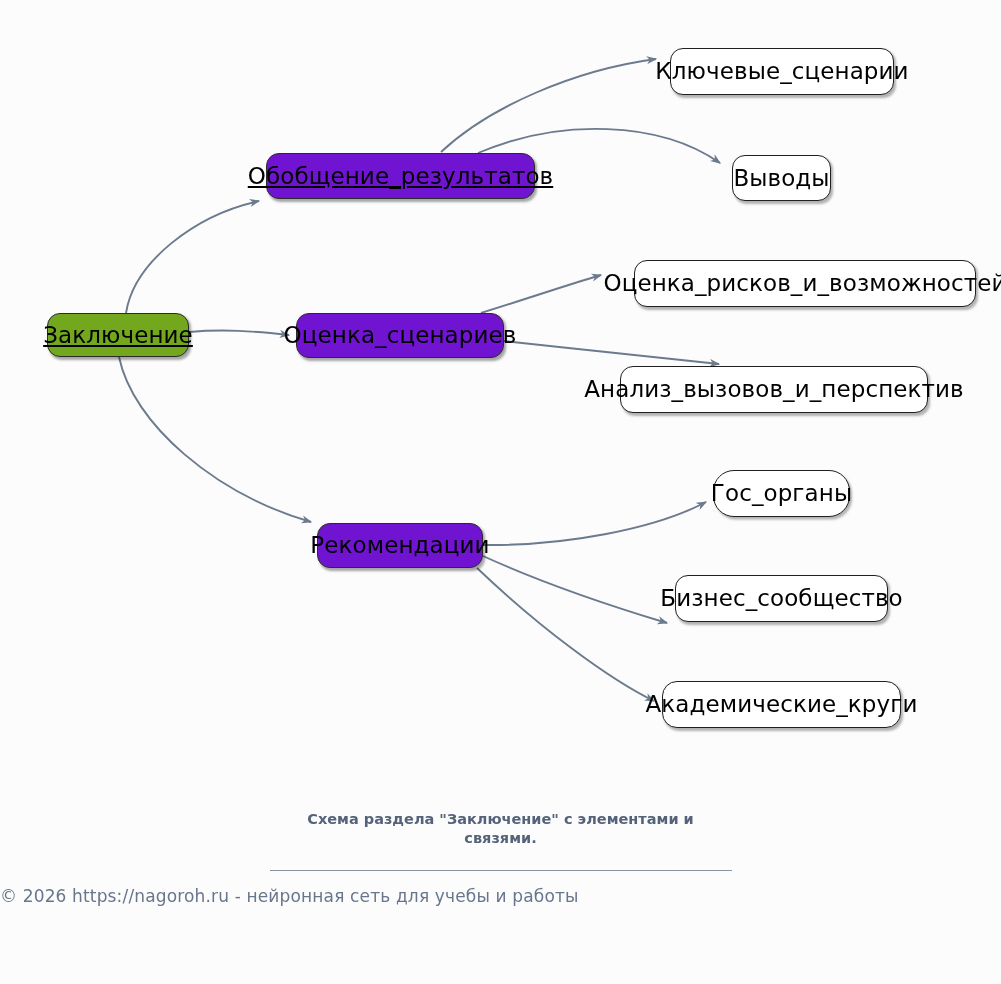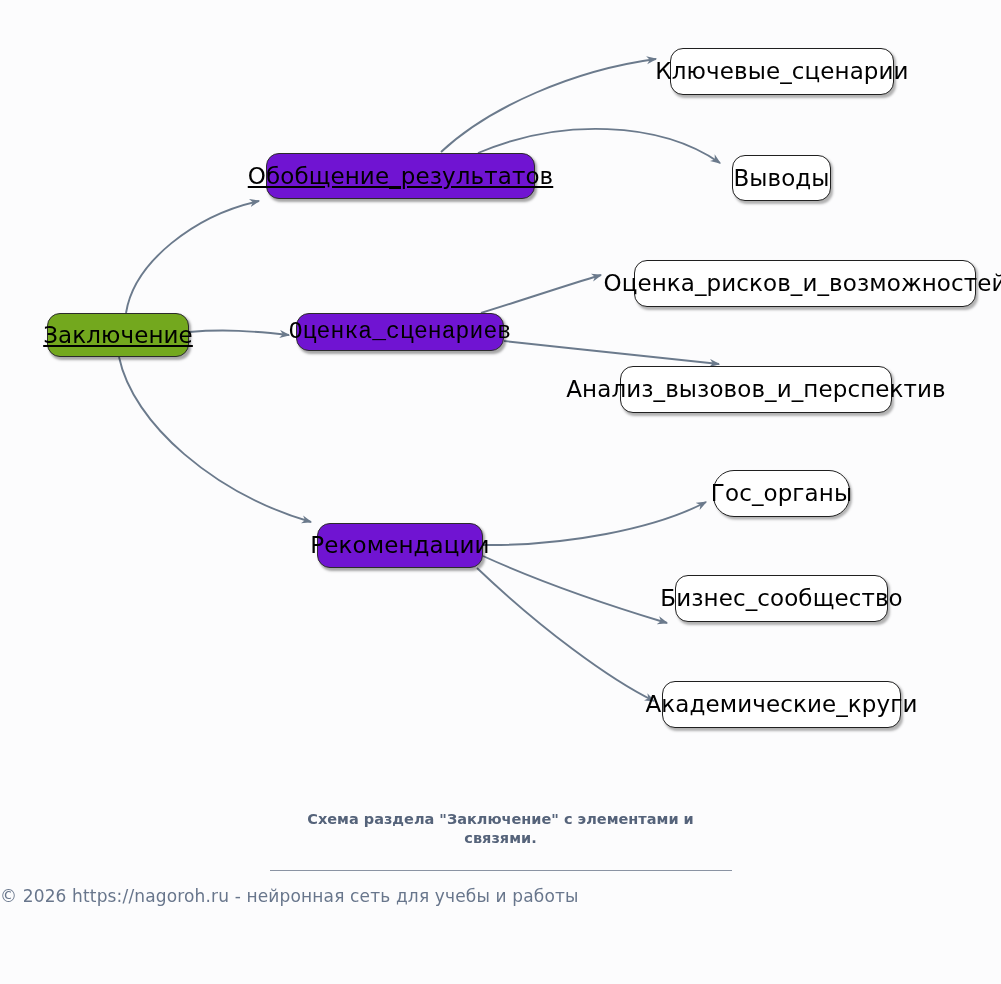--- a/index.html
+++ b/index.html
@@ -129,46 +129,46 @@
       <path d="M477,568 C540,628 609,679 654,701"></path>
     </g>
   </svg>
 
   <div class="node node-root" style="left:47px;top:313px;width:142px;height:44px;text-decoration:underline;">
       <span>Заключение</span>
     </div>
   <div class="node node-branch" style="left:266px;top:153px;width:269px;height:46px;text-decoration:underline;">
       <span>Обобщение_результатов</span>
     </div>
-  <div class="node node-branch" style="left:296px;top:313px;width:208px;height:38px;font-family:Liberation Mono, monospace;">
+  <div class="node node-branch" style="left:296px;top:313px;width:208px;height:45px;">
       <span>Оценка_сценариев</span>
     </div>
   <div class="node node-branch" style="left:317px;top:523px;width:166px;height:45px;">
       <span>Рекомендации</span>
     </div>
 
   <div class="node node-leaf" style="left:670px;top:48px;width:224px;height:47px;">
       <span>Ключевые_сценарии</span>
     </div>
   <div class="node node-leaf" style="left:732px;top:155px;width:99px;height:46px;">
       <span>Выводы</span>
     </div>
   <div class="node node-leaf" style="left:611px;top:260px;width:342px;height:47px;margin-left:23px;">
       <span>Оценка_рисков_и_возможностей</span>
     </div>
-  <div class="node node-leaf" style="left:620px;top:366px;width:272px;height:47px;">
+  <div class="node node-leaf" style="left:620px;top:366px;width:308px;height:47px;">
       <span>Анализ_вызовов_и_перспектив</span>
     </div>
   <div class="node node-leaf" style="left:713px;top:470px;width:137px;height:47px;border-radius:21px;">
       <span>Гос_органы</span>
     </div>
   <div class="node node-leaf" style="left:675px;top:575px;width:213px;height:47px;">
       <span>Бизнес_сообщество</span>
     </div>
-  <div class="node node-leaf" style="left:662px;top:681px;width:239px;height:47px;">
+  <div class="node node-leaf" style="left:662px;top:681px;width:239px;height:47px;border-radius:15px;">
       <span>Академические_круги</span>
     </div>
 
   <div class="caption-block">
     <div class="caption-title">
       <span>Схема раздела "Заключение" с элементами и</span><br>
       <span>связями.</span>
     </div>
     <div class="caption-rule"></div>
   </div>

